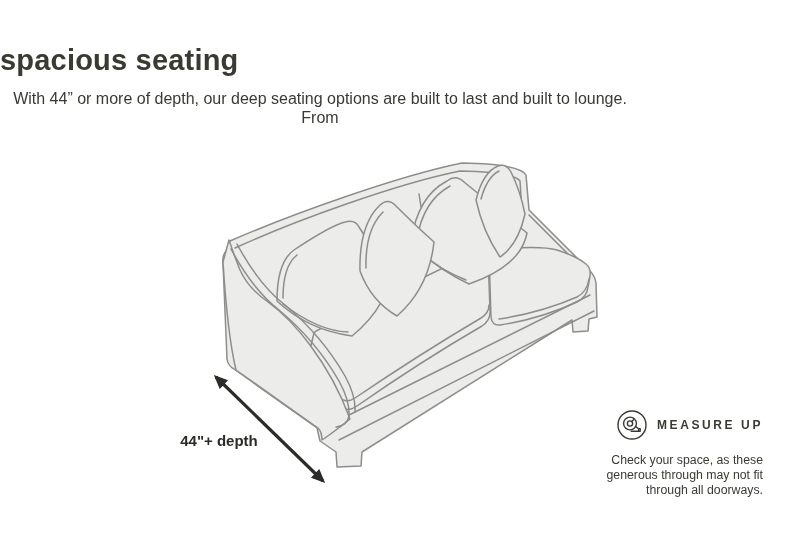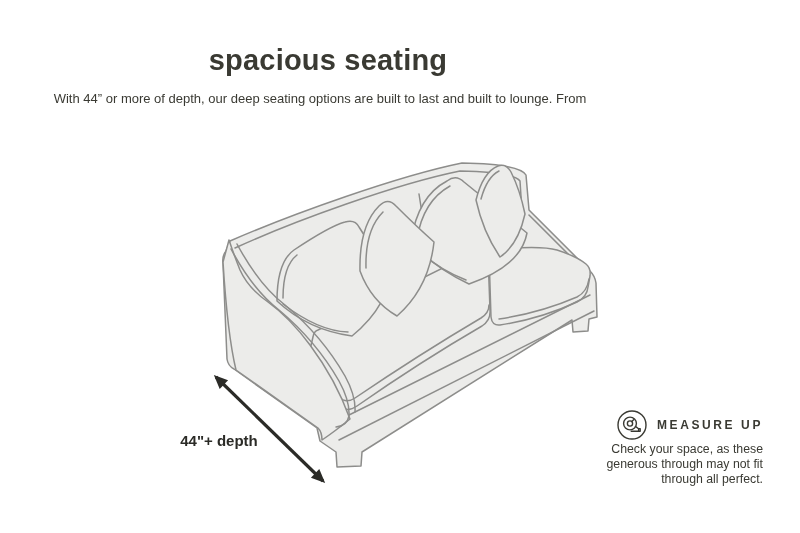--- a/index.html
+++ b/index.html
@@ -13,33 +13,32 @@
     width: 800px;
     height: 533px;
     background: #ffffff;
     overflow: hidden;
   }
   .page-title {
     position: absolute;
     top: 44px;
     left: 0;
     width: 656px;
-    text-align: center;
     font-size: 29px;
     font-weight: bold;
     letter-spacing: 0.2px;
     color: #3a3a33;
   }
   .intro {
     position: absolute;
     top: 89px;
     left: 0;
     width: 640px;
     text-align: center;
-    font-size: 13px;
+    font-size: 16px;
     line-height: 19px;
     color: #3a3a33;
   }
   .illustration-svg {
     position: absolute;
     top: 0;
     left: 0;
     width: 800px;
     height: 533px;
   }
@@ -66,21 +65,21 @@
     gap: 9px;
   }
   .measure-up-title {
     font-size: 12px;
     font-weight: bold;
     letter-spacing: 2.6px;
     color: #3a3a33;
     white-space: nowrap;
   }
   .measure-up-note {
-    margin-top: 1px;
+    margin-top: 12px;
     text-align: right;
     font-size: 12.3px;
     line-height: 15.2px;
     color: #3a3a33;
   }
 </style>
 </head>
 <body>
 
 <div class="stage">
@@ -246,17 +245,17 @@
           <path d="M 15.8 12.6 L 17.6 10.8"></path>
           <path d="M 19.4 17.4 L 22.6 19.8 L 22.6 22.2 L 15.2 22.2"></path>
           <path d="M 22.6 19.8 L 24.2 19.8 L 24.2 22.2 L 22.6 22.2"></path>
         </g>
       </svg>
       <span class="measure-up-title">MEASURE UP</span>
     </div>
     <div class="measure-up-note">
       <div>Check your space, as these</div>
       <div>generous through may not fit</div>
-      <div>through all perfect.</div>
+      <div>through all doorways.</div>
     </div>
   </div>
 
 </div>
 
 </body></html>

